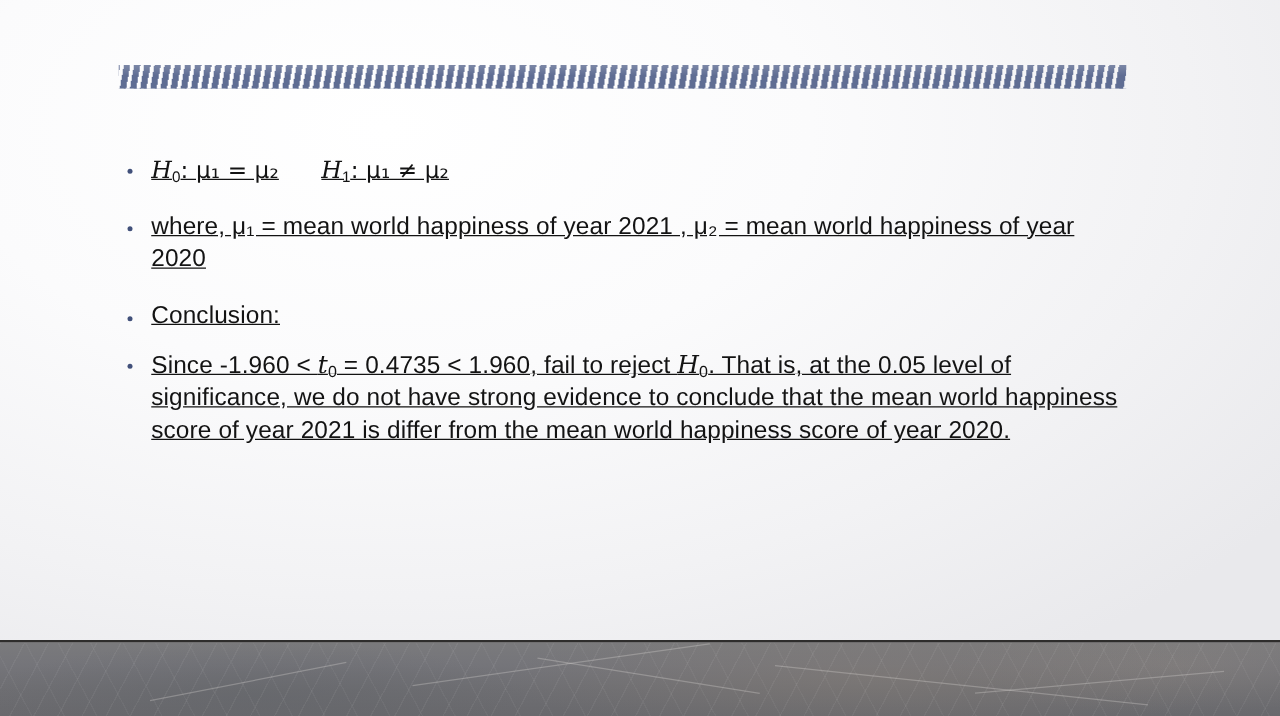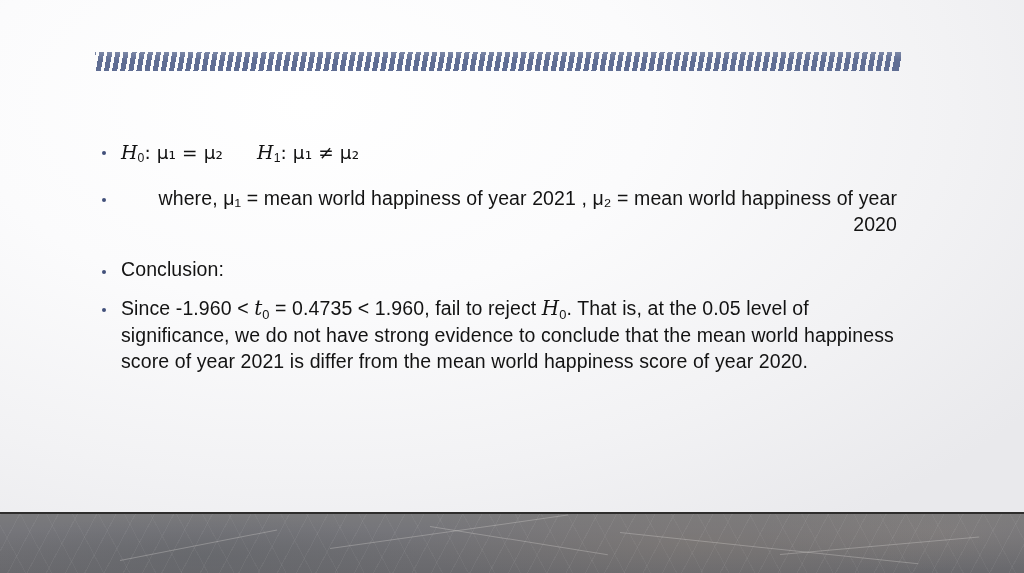--- a/index.html
+++ b/index.html
@@ -56,23 +56,24 @@
     letter-spacing: 0.2px;
     color: #0d0d0d;
     line-height: 1.04;
     white-space: nowrap;
   }
 
   
   .body {
     position: absolute;
     left: 97px;
-    top: 140px;
+    top: 124px;
     width: 800px;
     color: #131313;
+    text-decoration: underline;
   }
 
   .bullet {
     position: relative;
     padding-left: 24px;
     margin: 0 0 13px 0;
     font-size: 19.5px;
     line-height: 1.33;
     font-weight: 400;
     letter-spacing: 0.1px;
@@ -82,21 +83,21 @@
     position: absolute;
     left: 5px;
     top: 0.62em;
     width: 4px;
     height: 4px;
     border-radius: 50%;
     background: #41507a;
   }
 
   .bullet.b-hyp      { margin-bottom: 19px; font-size: 18.5px; }
-  .bullet.b-where    { margin-bottom: 20px; text-align: right; }
+  .bullet.b-where    { margin-bottom: 20px; }
   .bullet.b-tstat    { margin-bottom: 20px; font-size: 18.5px; }
   .bullet.b-concl    { }
   .bullet.b-final    { margin-bottom: 0; }
 
   
   .mvar {
     font-family: "DejaVu Serif", serif;
     font-style: italic;
     font-size: 1.02em;
   }

